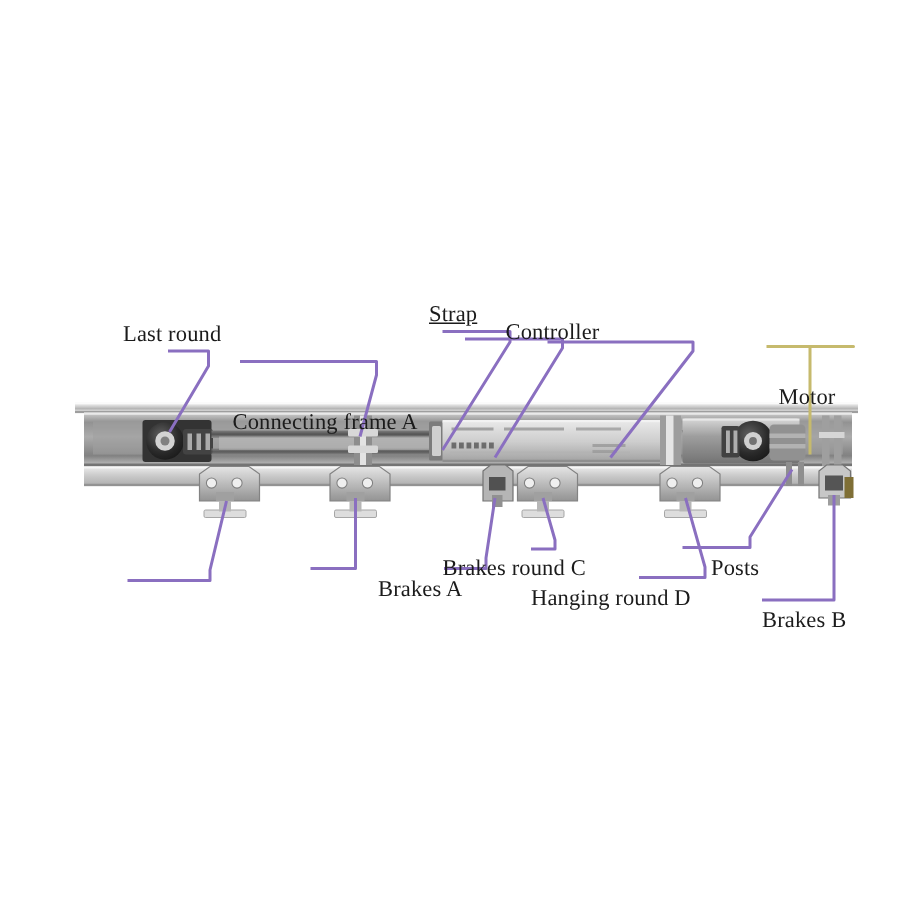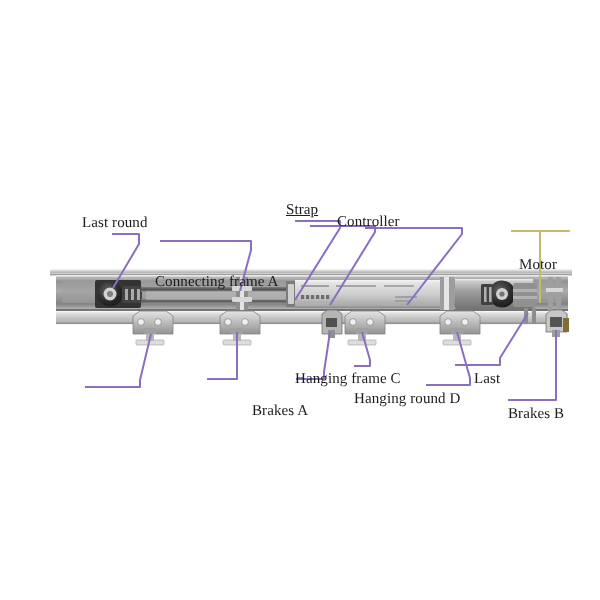--- a/index.html
+++ b/index.html
@@ -235,19 +235,19 @@
       <polyline stroke="#8a6fc0" points="455,365 500,365 500,358 528,313"></polyline>
       <polyline stroke="#8a6fc0" points="508,400 556,400 556,392 556,330"></polyline>
     </g>
   </svg>
 
   <div class="callout" style="left: 82px; top: 216px;">Last round</div>
   <div class="callout" style="left: 155px; top: 231px; margin-top: 44px;">Connecting frame A</div>
   <div class="callout" style="left: 286px; top: 203px; text-decoration: underline;">Strap</div>
   <div class="callout" style="left: 337px; top: 215px;">Controller</div>
   <div class="callout" style="left: 519px; top: 234px; margin-top: 24px;">Motor</div>
-  <div class="callout" style="left: 252px; top: 386px; margin-top: 18px;">Brakes A</div>
-  <div class="callout" style="left: 295px; top: 372px;">Hanging frame C</div>
+  <div class="callout" style="left: 252px; top: 386px;">Brakes A</div>
+  <div class="callout" style="left: 295px; top: 372px;">Brakes round C</div>
   <div class="callout" style="left: 354px; top: 392px; text-align: right;">Hanging round D</div>
-  <div class="callout" style="left: 474px; top: 372px;">Last</div>
+  <div class="callout" style="left: 474px; top: 372px;">Posts</div>
   <div class="callout" style="left: 508px; top: 407px; text-align: right;">Brakes B</div>
 
 </div>
 
 </body></html>

